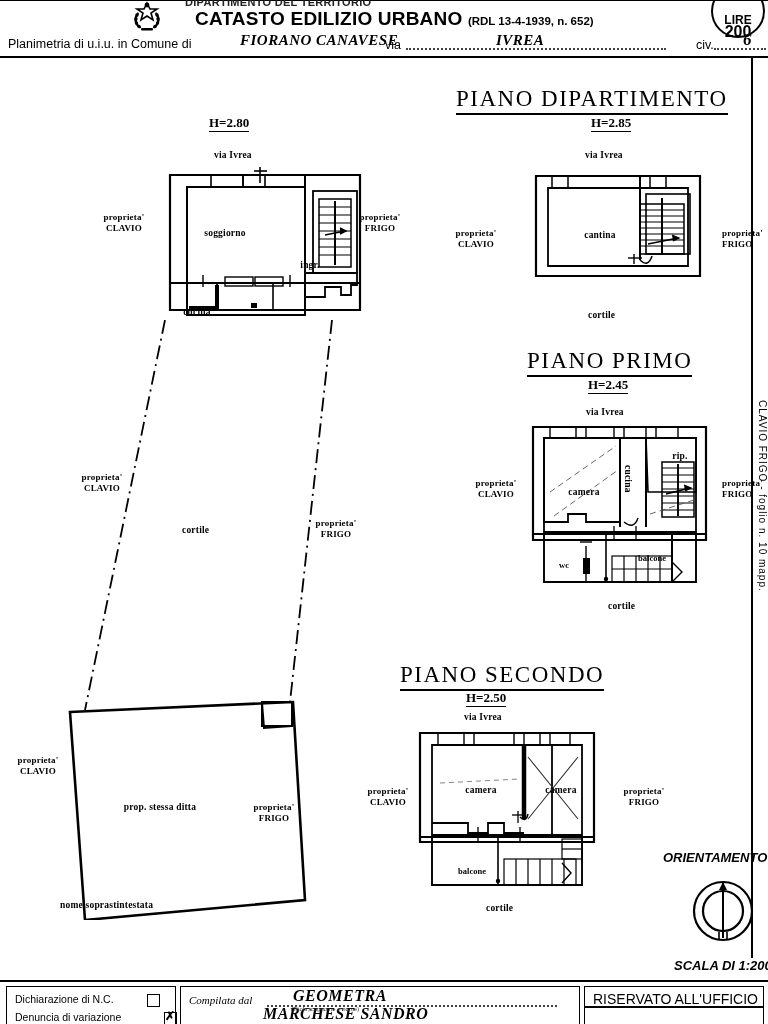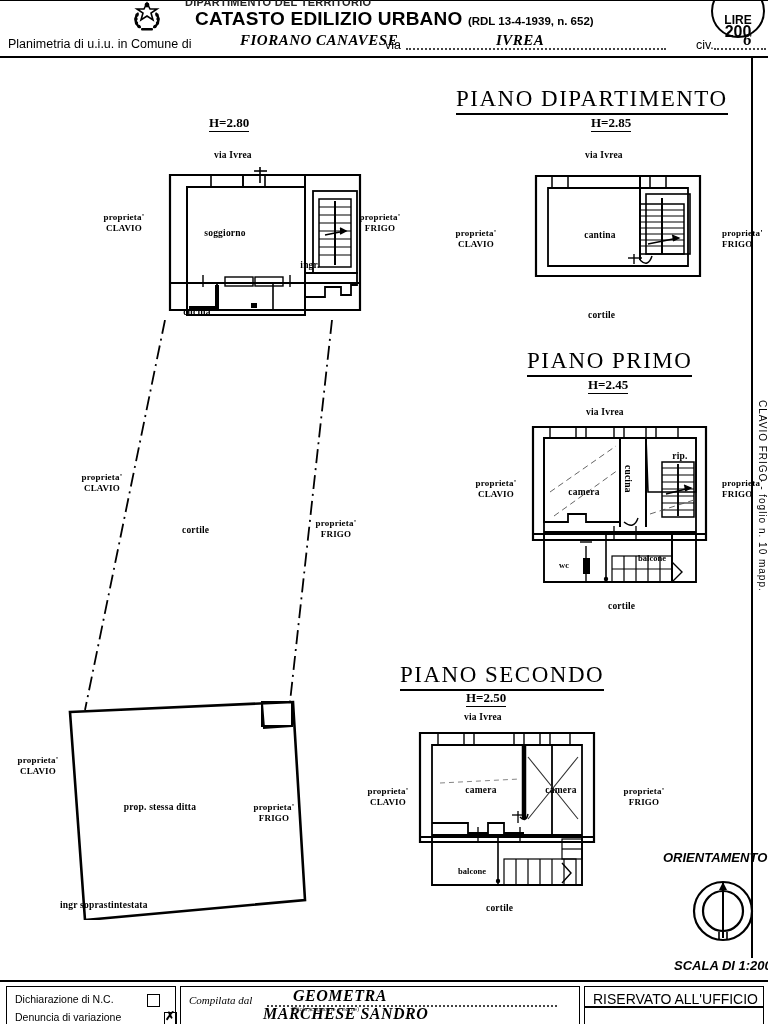--- a/index.html
+++ b/index.html
@@ -395,21 +395,21 @@
   </div>
   <div class="lab2" style="left:2px;top:755px;width:72px;">
     <div>proprieta'</div>
     <div>CLAVIO</div>
   </div>
   <div class="lab" style="left:100px;top:802px;width:120px;">prop. stessa ditta</div>
   <div class="lab2" style="left:238px;top:802px;width:72px;">
     <div>proprieta'</div>
     <div>FRIGO</div>
   </div>
-  <div class="lab" style="left:60px;top:900px;">ingr soprastintestata</div>
+  <div class="lab" style="left:60px;top:900px;">nome soprastintestata</div>
 
   <div class="orient" style="left:663px;top:850px;">ORIENTAMENTO</div>
   <div class="abs" style="left:692px;top:880px;">
     <svg width="62" height="62" viewBox="0 0 62 62">
       <circle cx="31" cy="31" r="29" fill="none" stroke="#000" stroke-width="2.2"></circle>
       <circle cx="31" cy="31" r="20" fill="none" stroke="#000" stroke-width="2.2"></circle>
       <path d="M31 2 V58" stroke="#000" stroke-width="2"></path>
       <path d="M27 52 V60 M35 52 V60" stroke="#000" stroke-width="1.6"></path>
       <path d="M31 2 l-4 8 h8 Z" fill="#000"></path>
     </svg>

